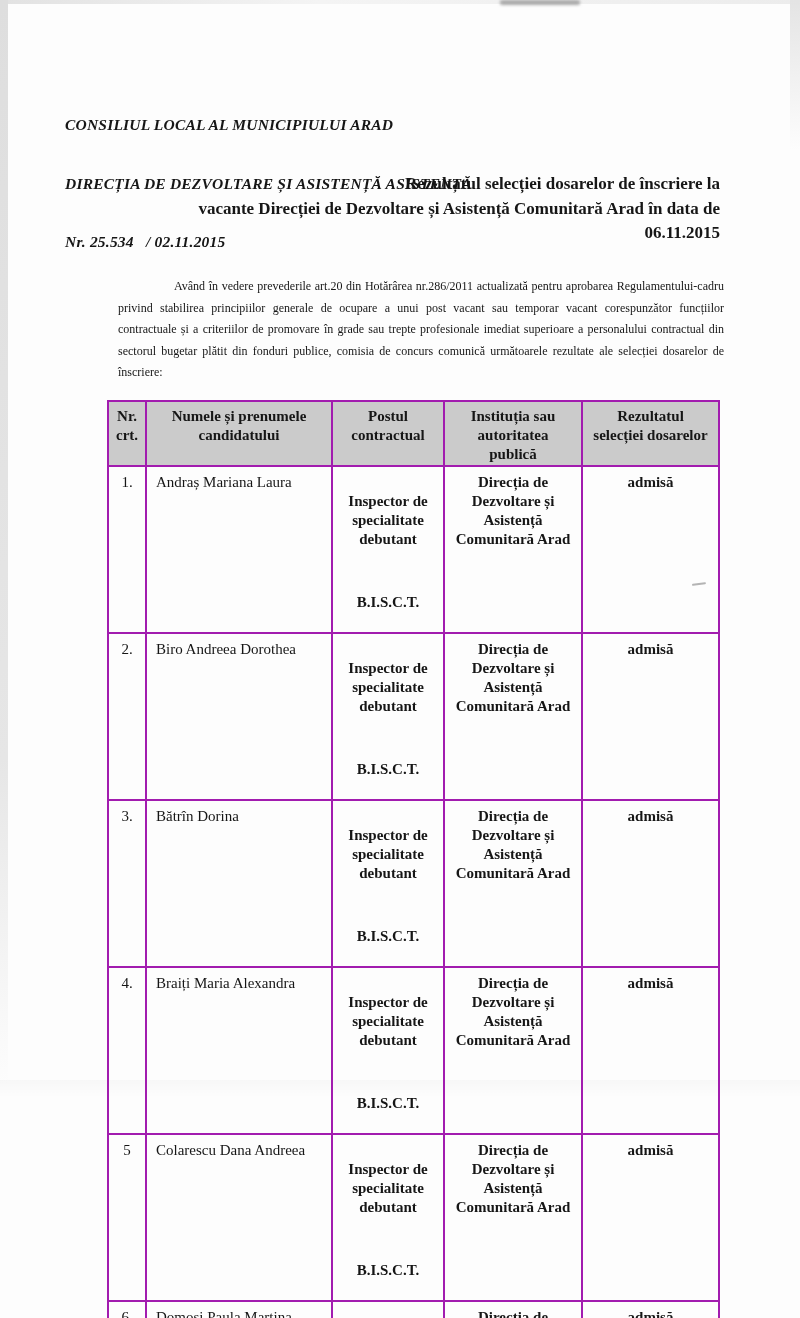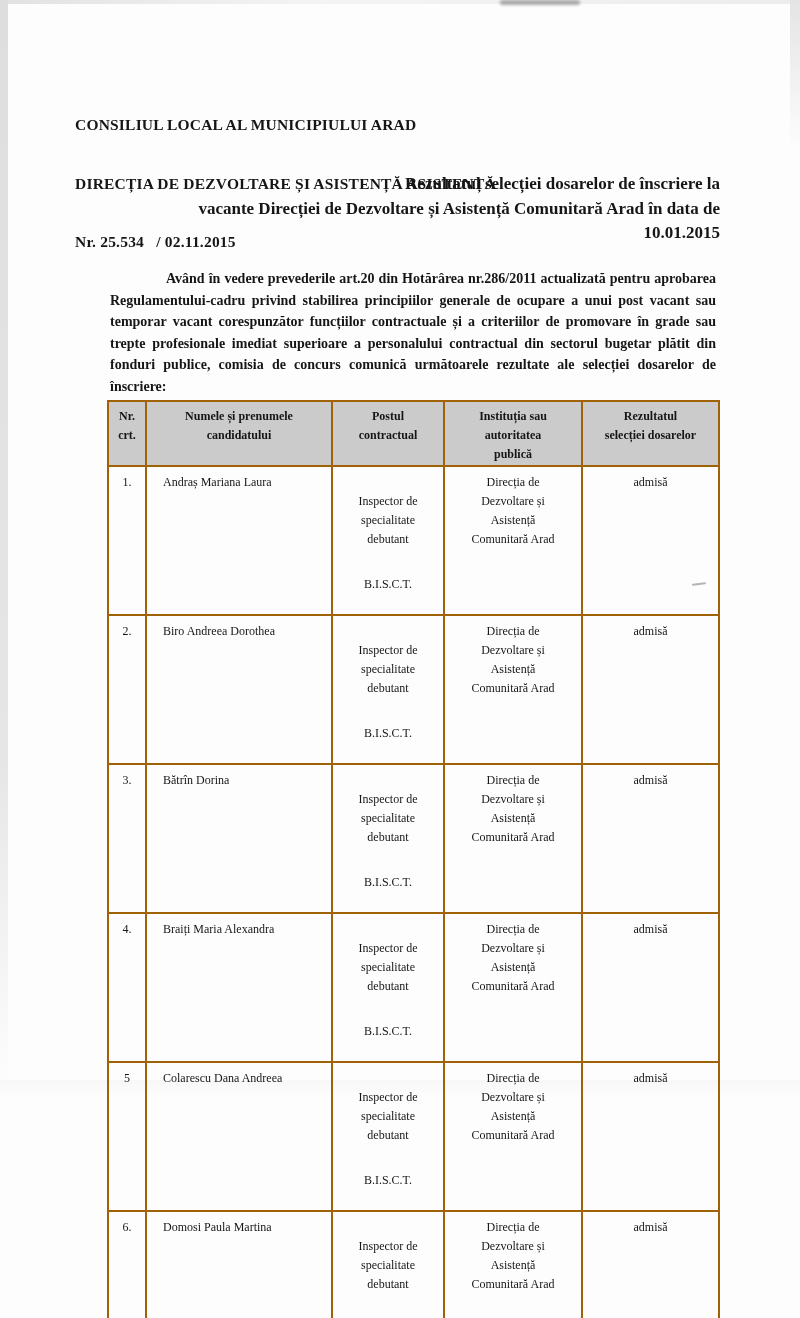--- a/index.html
+++ b/index.html
@@ -34,76 +34,75 @@
     position: absolute; left: 692px; top: 583px; width: 14px; height: 2px;
     background: #b4b4b4; transform: rotate(-8deg); border-radius: 2px;
   }
   .page-bottom-shade {
     position: absolute; left: 0; top: 1080px; width: 100%; height: 18px;
     background: linear-gradient(to bottom, rgba(0,0,0,0.025), rgba(0,0,0,0));
   }
 
   
   .letterhead {
-    position: absolute; left: 75px; top: 76px; width: 560px;
-    font-weight: bold; 
+    position: absolute; left: 65px; top: 76px; width: 560px;
+    font-weight: bold; font-style: italic;
     font-size: 15.5px; line-height: 19.5px;
     white-space: pre-wrap;
     letter-spacing: 0.2px;
   }
 
   
   .doc-title {
     position: absolute; left: 80px; top: 172px; width: 640px;
     text-align: right; font-weight: bold;
     font-size: 17px; line-height: 24.5px;
   }
   .doc-title .t-line { white-space: pre-wrap; }
 
   
   .intro {
     position: absolute; left: 110px; top: 268px; width: 606px;
-    font-size: 14px; line-height: 21.6px;
+    font-size: 12px; line-height: 21.6px;
     text-align: justify; text-indent: 56px;
-    margin: 0;
-    font-weight: bold;
+    margin: 8px;
   }
 
   
   table.results {
     position: absolute; left: 107px; top: 400px;
     border-collapse: collapse; table-layout: fixed;
     width: 611px;
   }
   table.results col.c1 { width: 38px; }
   table.results col.c2 { width: 186px; }
   table.results col.c3 { width: 112px; }
   table.results col.c4 { width: 138px; }
   table.results col.c5 { width: 137px; }
   table.results th, table.results td {
-    border: 2px solid #a16207;
+    border: 2px solid #a21caf;
     vertical-align: top;
     white-space: pre-line;
-    font-size: 12px;
+    font-size: 15px;
   }
   table.results thead tr { height: 55px; }
   table.results thead th {
     background: #cbcbcb;
     font-weight: bold;
     text-align: center;
     line-height: 19px;
     padding-top: 5px;
   }
   table.results tbody tr { height: 88px; }
   table.results tbody tr:last-child { height: 80px; }
   table.results tbody td { line-height: 19px; padding-top: 6px; }
   td.cell-nr { text-align: center; }
-  td.cell-name { text-align: left; padding-left: 16px; padding-right: 4px; }
-  td.cell-post, td.cell-institution, td.cell-result { text-align: center; }
-  .post-abbr { margin-top: 7px; }
+  td.cell-name { text-align: left; padding-left: 9px; padding-right: 4px; }
+  td.cell-post, td.cell-institution, td.cell-result { text-align: center; font-weight: bold; }
+  .post-abbr { margin-top: 25px; }
 </style>
 </head>
 <body>
 
 <div class="page">
 
   <div class="edge-top"></div>
   <div class="edge-left"></div>
   <div class="edge-right-top"></div>
   <div class="smudge-top"></div>
@@ -112,21 +111,21 @@
 
   <div class="letterhead">
     <div>CONSILIUL LOCAL AL MUNICIPIULUI ARAD</div>
     <div>DIRECȚIA DE DEZVOLTARE ȘI ASISTENȚĂ ASISTENȚĂ</div>
     <div>Nr. 25.534   / 02.11.2015</div>
   </div>
 
   <div class="doc-title">
     <div class="t-line">Rezultatul selecției dosarelor de înscriere la</div>
     <div class="t-line">vacante Direcției de Dezvoltare și Asistență Comunitară Arad în data de</div>
-    <div class="t-line">10.01.2015</div>
+    <div class="t-line">06.11.2015</div>
   </div>
 
   <p class="intro">Având în vedere prevederile art.20 din Hotărârea nr.286/2011 actualizată pentru aprobarea Regulamentului-cadru privind stabilirea principiilor generale de ocupare a unui post vacant sau temporar vacant corespunzător funcțiilor contractuale și a criteriilor de promovare în grade sau trepte profesionale imediat superioare a personalului contractual din sectorul bugetar plătit din fonduri publice, comisia de concurs comunică următoarele rezultate ale selecției dosarelor de înscriere:</p>
 
   <table class="results">
     <colgroup>
       <col class="c1">
         <col class="c2">
         <col class="c3">
         <col class="c4">

